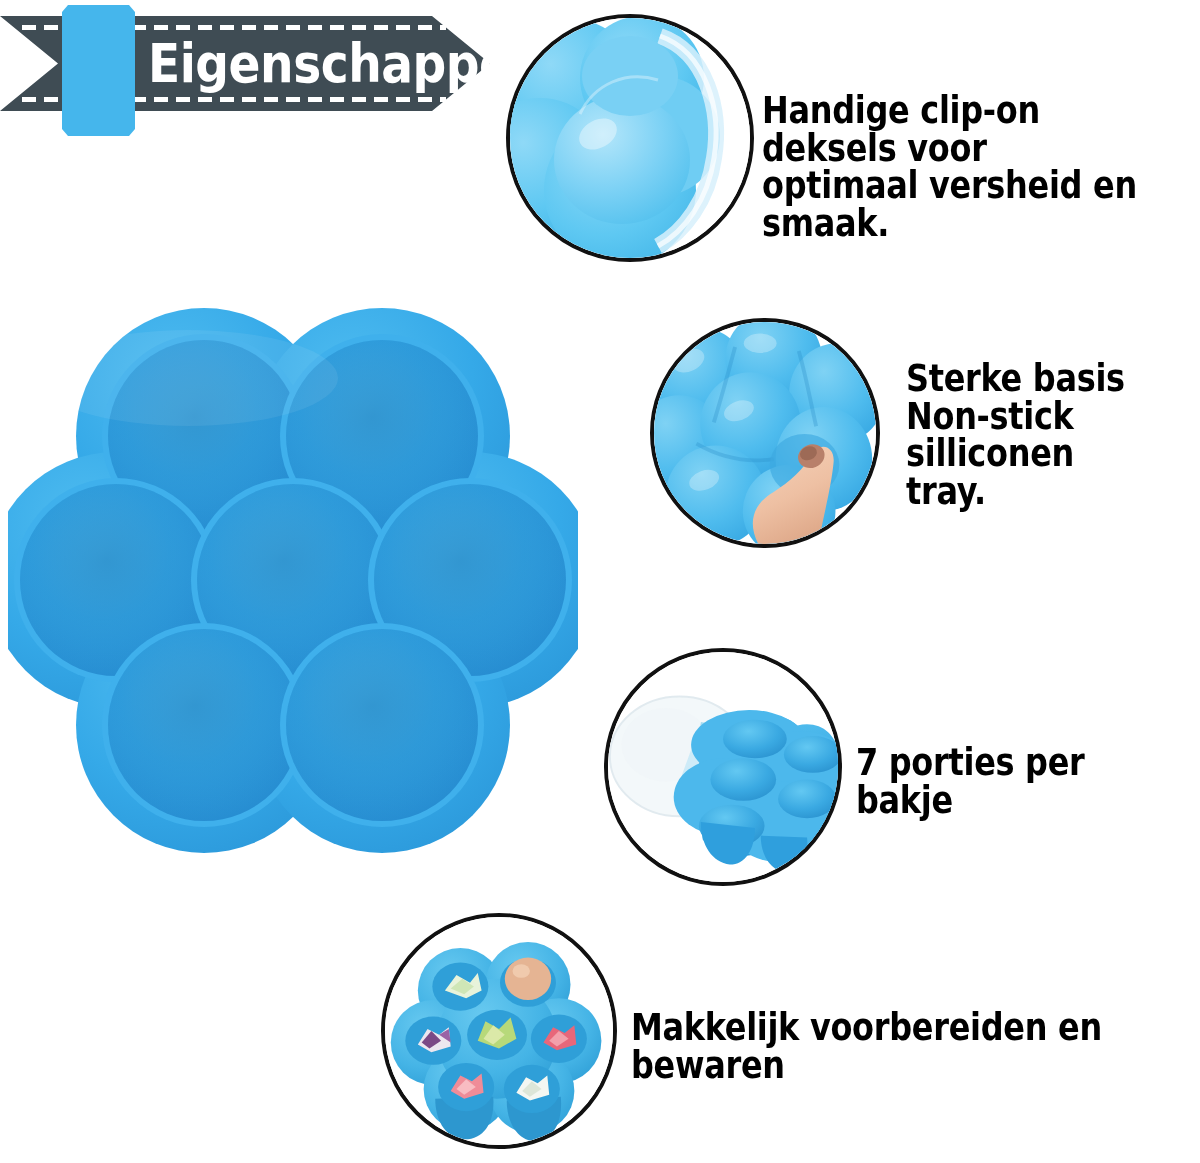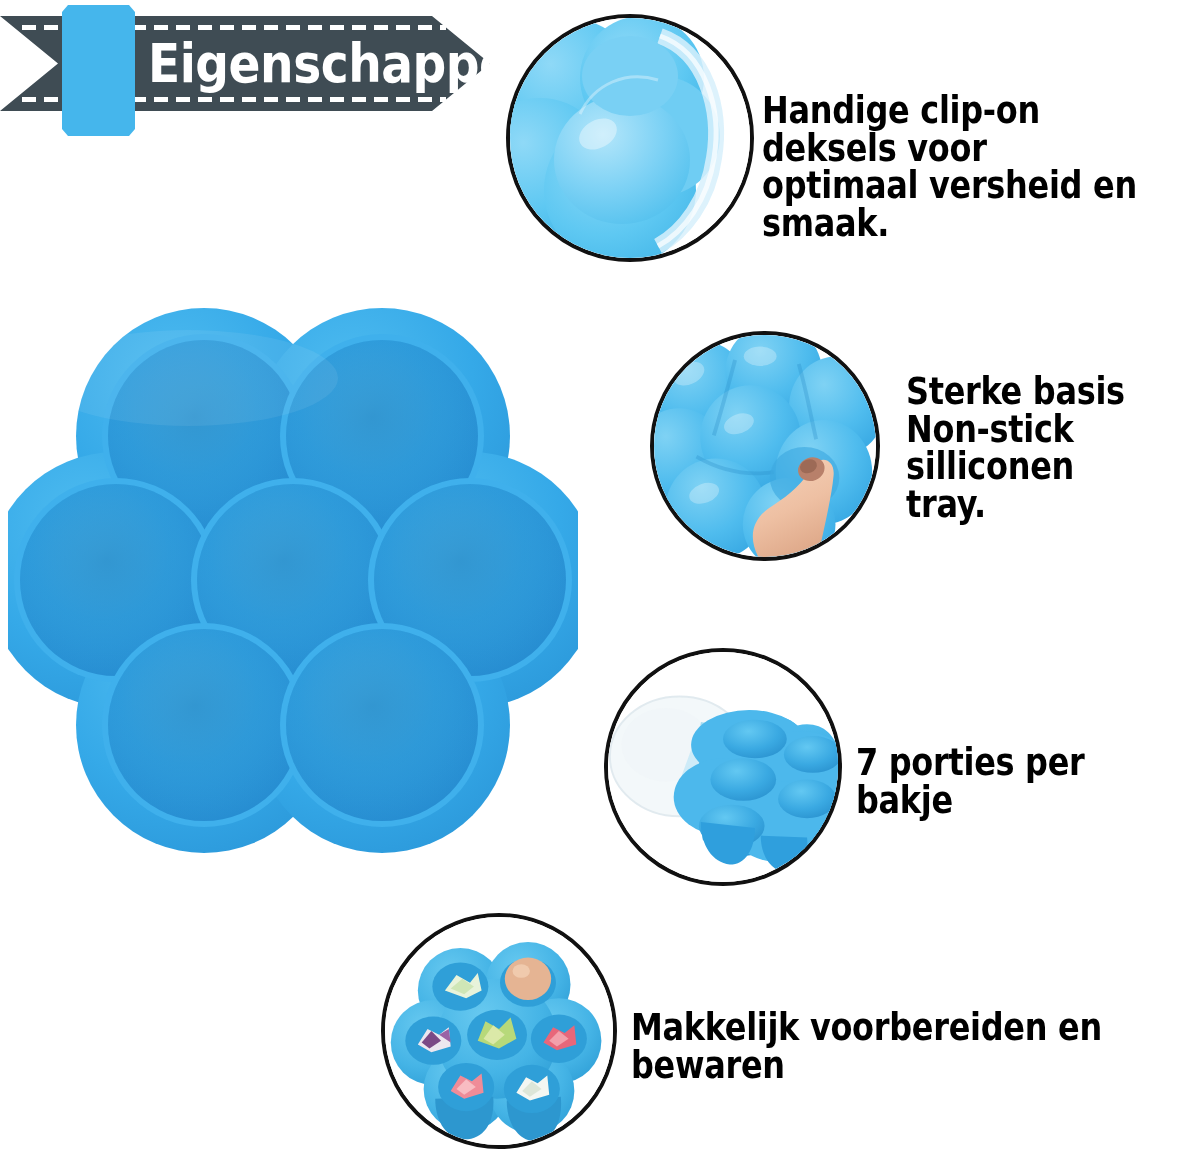--- a/index.html
+++ b/index.html
@@ -78,21 +78,21 @@
     transform:scaleX(0.96);
     transform-origin:left center;
   }
 
   
   #feature-1 { left:506px; top:14px; width:690px; height:260px; }
   #feature-1 .feature-circle { width:248px; height:248px; }
   #feature-1 .feature-text { left:256px; top:78px; font-size:37px; width:434px; }
 
   
-  #feature-2 { left:650px; top:331px; width:550px; height:240px; }
+  #feature-2 { left:650px; top:318px; width:550px; height:240px; }
   #feature-2 .feature-circle { width:230px; height:230px; }
   #feature-2 .feature-text { left:256px; top:42px; font-size:37px; width:300px; }
 
   
   #feature-3 { left:604px; top:648px; width:587px; height:240px; }
   #feature-3 .feature-circle { width:238px; height:238px; }
   #feature-3 .feature-text { left:252px; top:96px; font-size:37px; width:340px; }
 
   
   #feature-4 { left:381px; top:913px; width:819px; height:238px; }

